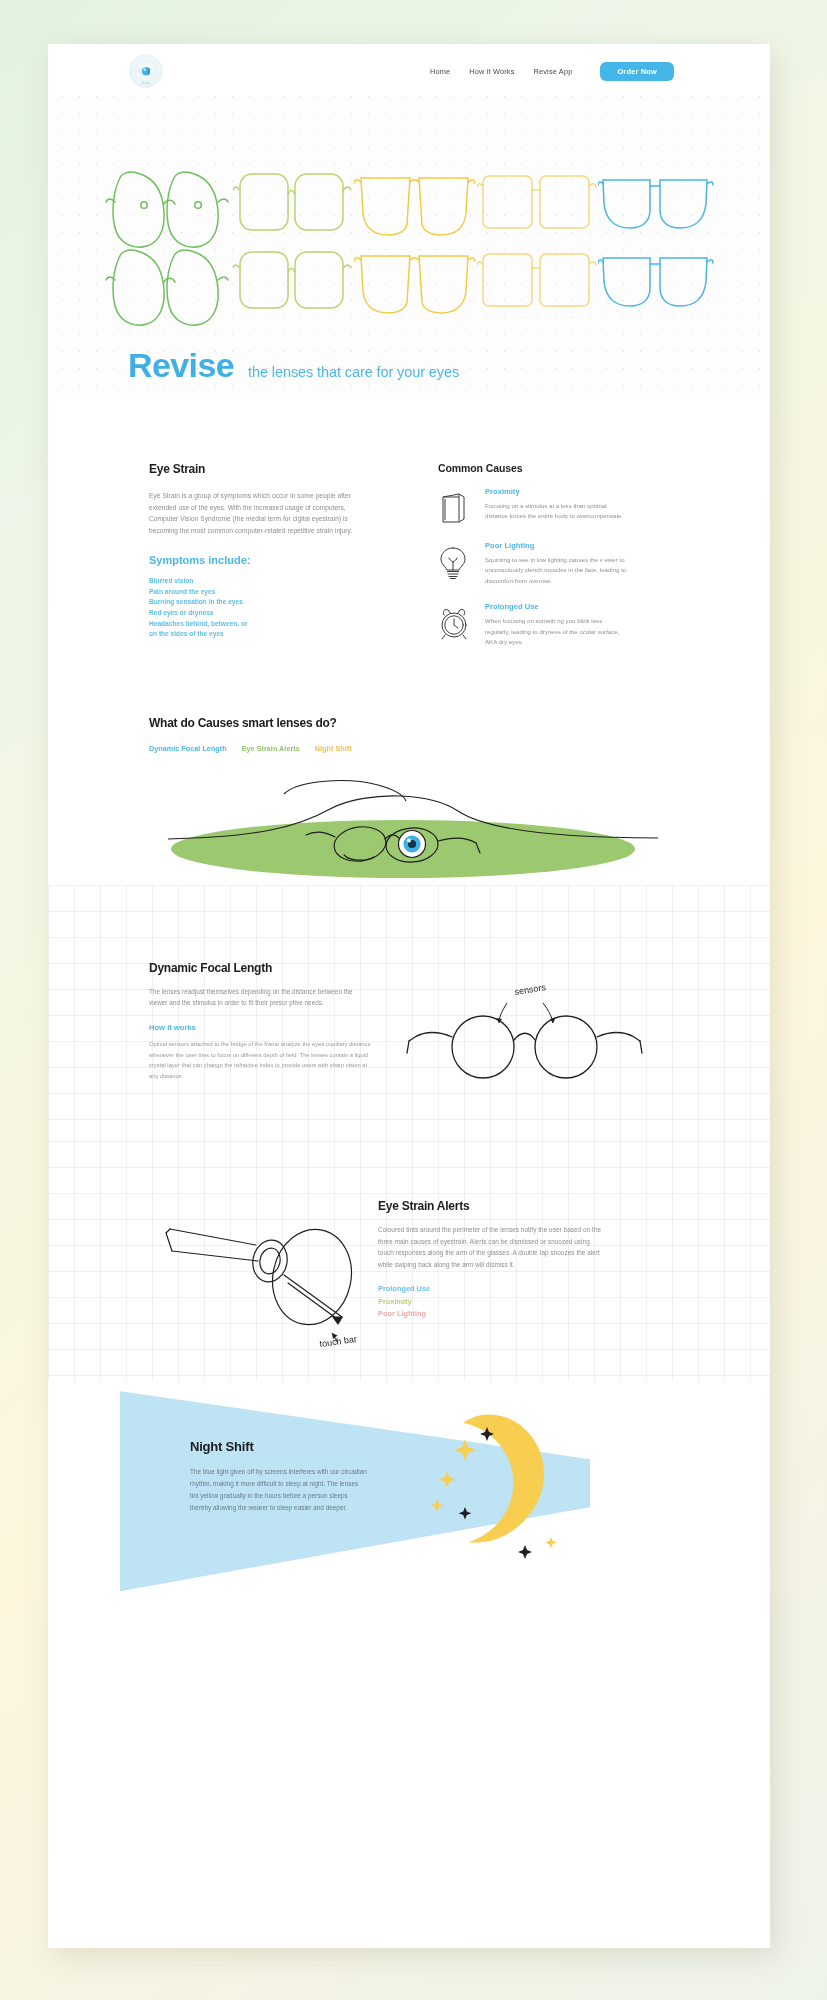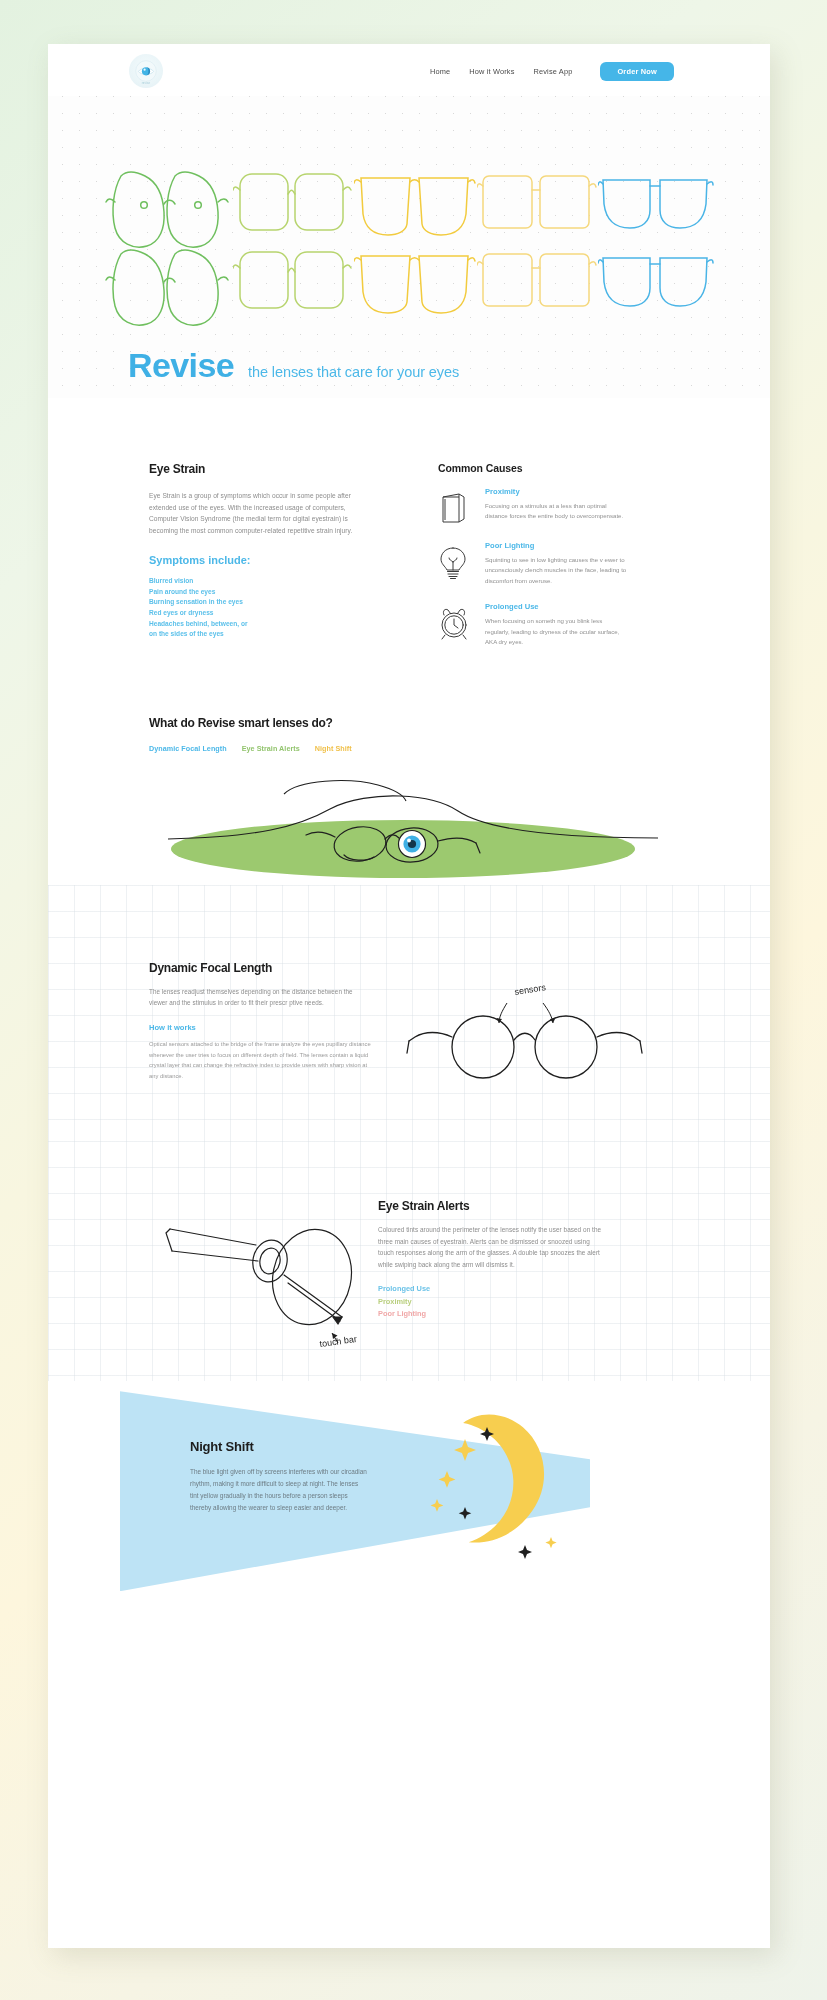--- a/index.html
+++ b/index.html
@@ -455,21 +455,21 @@
         </div>
         <div>
           <div class="cause-name">Prolonged Use</div>
           <div class="cause-txt">When focusing on someth ng you blink less regularly, leading to dryness of the ocular surface, AKA dry eyes.</div>
         </div>
       </div>
     </div>
   </div>
 
   <div class="whatdo">
-    <h2 class="title">What do Revise smart lenses do?</h2>
+    <h2 class="title">What do Causes smart lenses do?</h2>
     <div class="tabs">
       <span class="tab" id="tab0" style="color: rgb(76, 184, 232);">Dynamic Focal Length</span>
       <span class="tab" id="tab1" style="color: rgb(146, 196, 109);">Eye Strain Alerts</span>
       <span class="tab" id="tab2" style="color: rgb(240, 192, 74);">Night Shift</span>
     </div>
   </div>
 
   <div class="hero-illu">
     <svg width="722" height="112" viewBox="0 0 722 112">
       <ellipse cx="355" cy="74" rx="232" ry="29" fill="#9cc96f"></ellipse>

